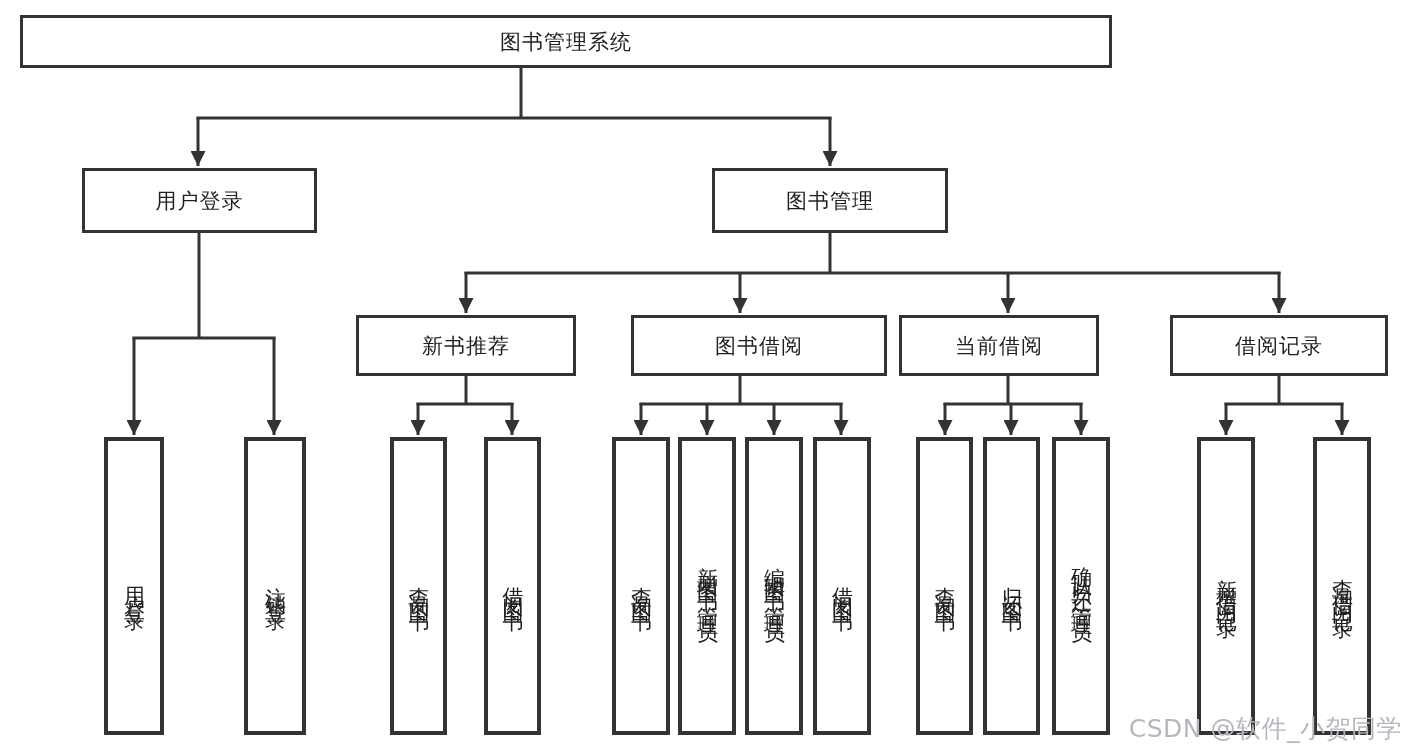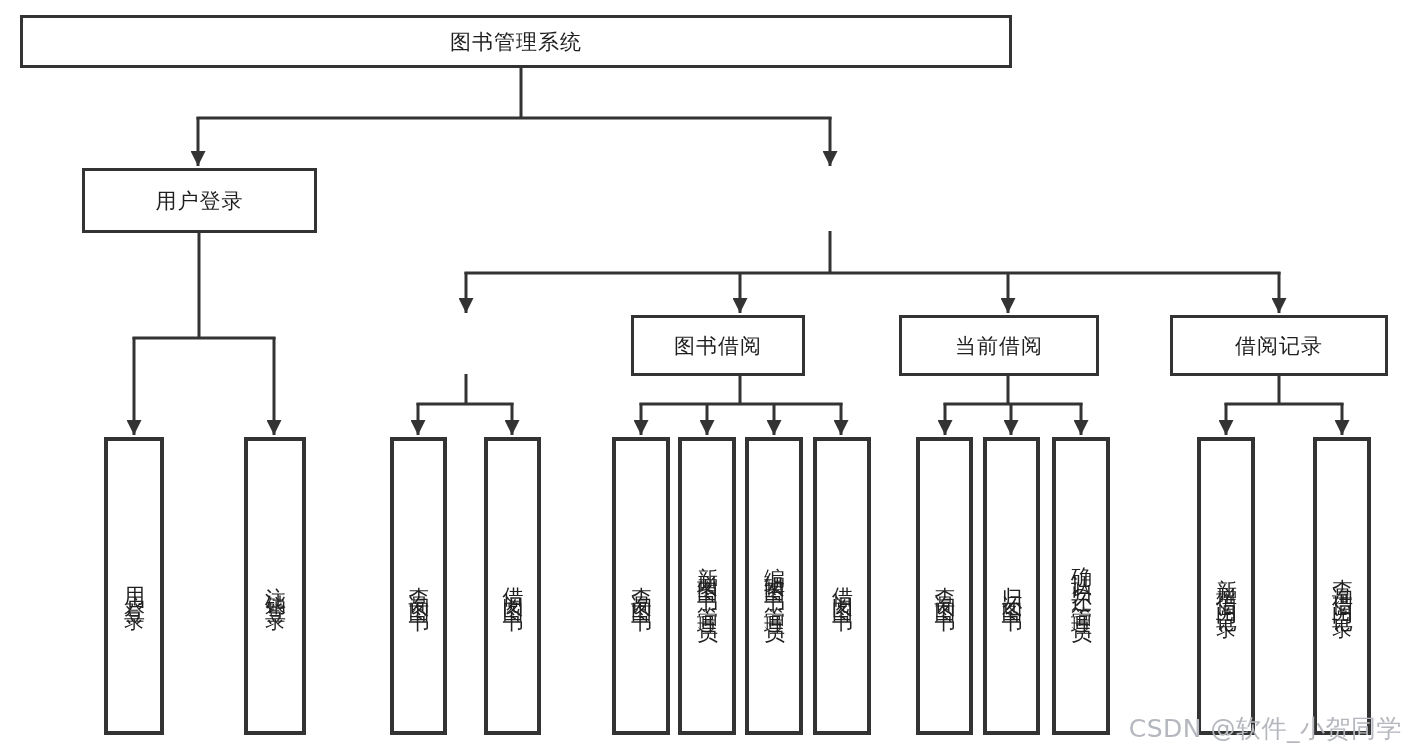--- a/index.html
+++ b/index.html
@@ -87,29 +87,35 @@
     <path class="ln" marker-end="url(#arw)" d="M707,403 V435"></path>
     <path class="ln" marker-end="url(#arw)" d="M774,403 V435"></path>
     <path class="ln" marker-end="url(#arw)" d="M841,403 V435"></path>
     <path class="ln" marker-end="url(#arw)" d="M945,403 V435"></path>
     <path class="ln" marker-end="url(#arw)" d="M1011,403 V435"></path>
     <path class="ln" marker-end="url(#arw)" d="M1081,403 V435"></path>
     <path class="ln" marker-end="url(#arw)" d="M1226,403 V435"></path>
     <path class="ln" marker-end="url(#arw)" d="M1342,403 V435"></path>
   </svg>
 
-  <div class="box" style="left:20px;top:15px;width:992px;height:53px;">
+  <div class="box" style="left:20px;top:15px;width:1092px;height:53px;">
     <span>图书管理系统</span>
   </div>
 
   <div class="box" style="left:82px;top:168px;width:235px;height:65px;">
     <span>用户登录</span>
   </div>
+  <div class="box" style="left:712px;top:168px;width:236px;height:65px;">
+    <span>图书管理</span>
+  </div>
 
-  <div class="box" style="left:631px;top:315px;width:174px;height:61px;">
+  <div class="box" style="left:356px;top:315px;width:220px;height:61px;">
+    <span>新书推荐</span>
+  </div>
+  <div class="box" style="left:631px;top:315px;width:256px;height:61px;">
     <span>图书借阅</span>
   </div>
   <div class="box" style="left:899px;top:315px;width:200px;height:61px;">
     <span>当前借阅</span>
   </div>
   <div class="box" style="left:1170px;top:315px;width:218px;height:61px;">
     <span>借阅记录</span>
   </div>
 
   <div class="box leaf" style="left:104px;top:437px;width:60px;height:298px;">

